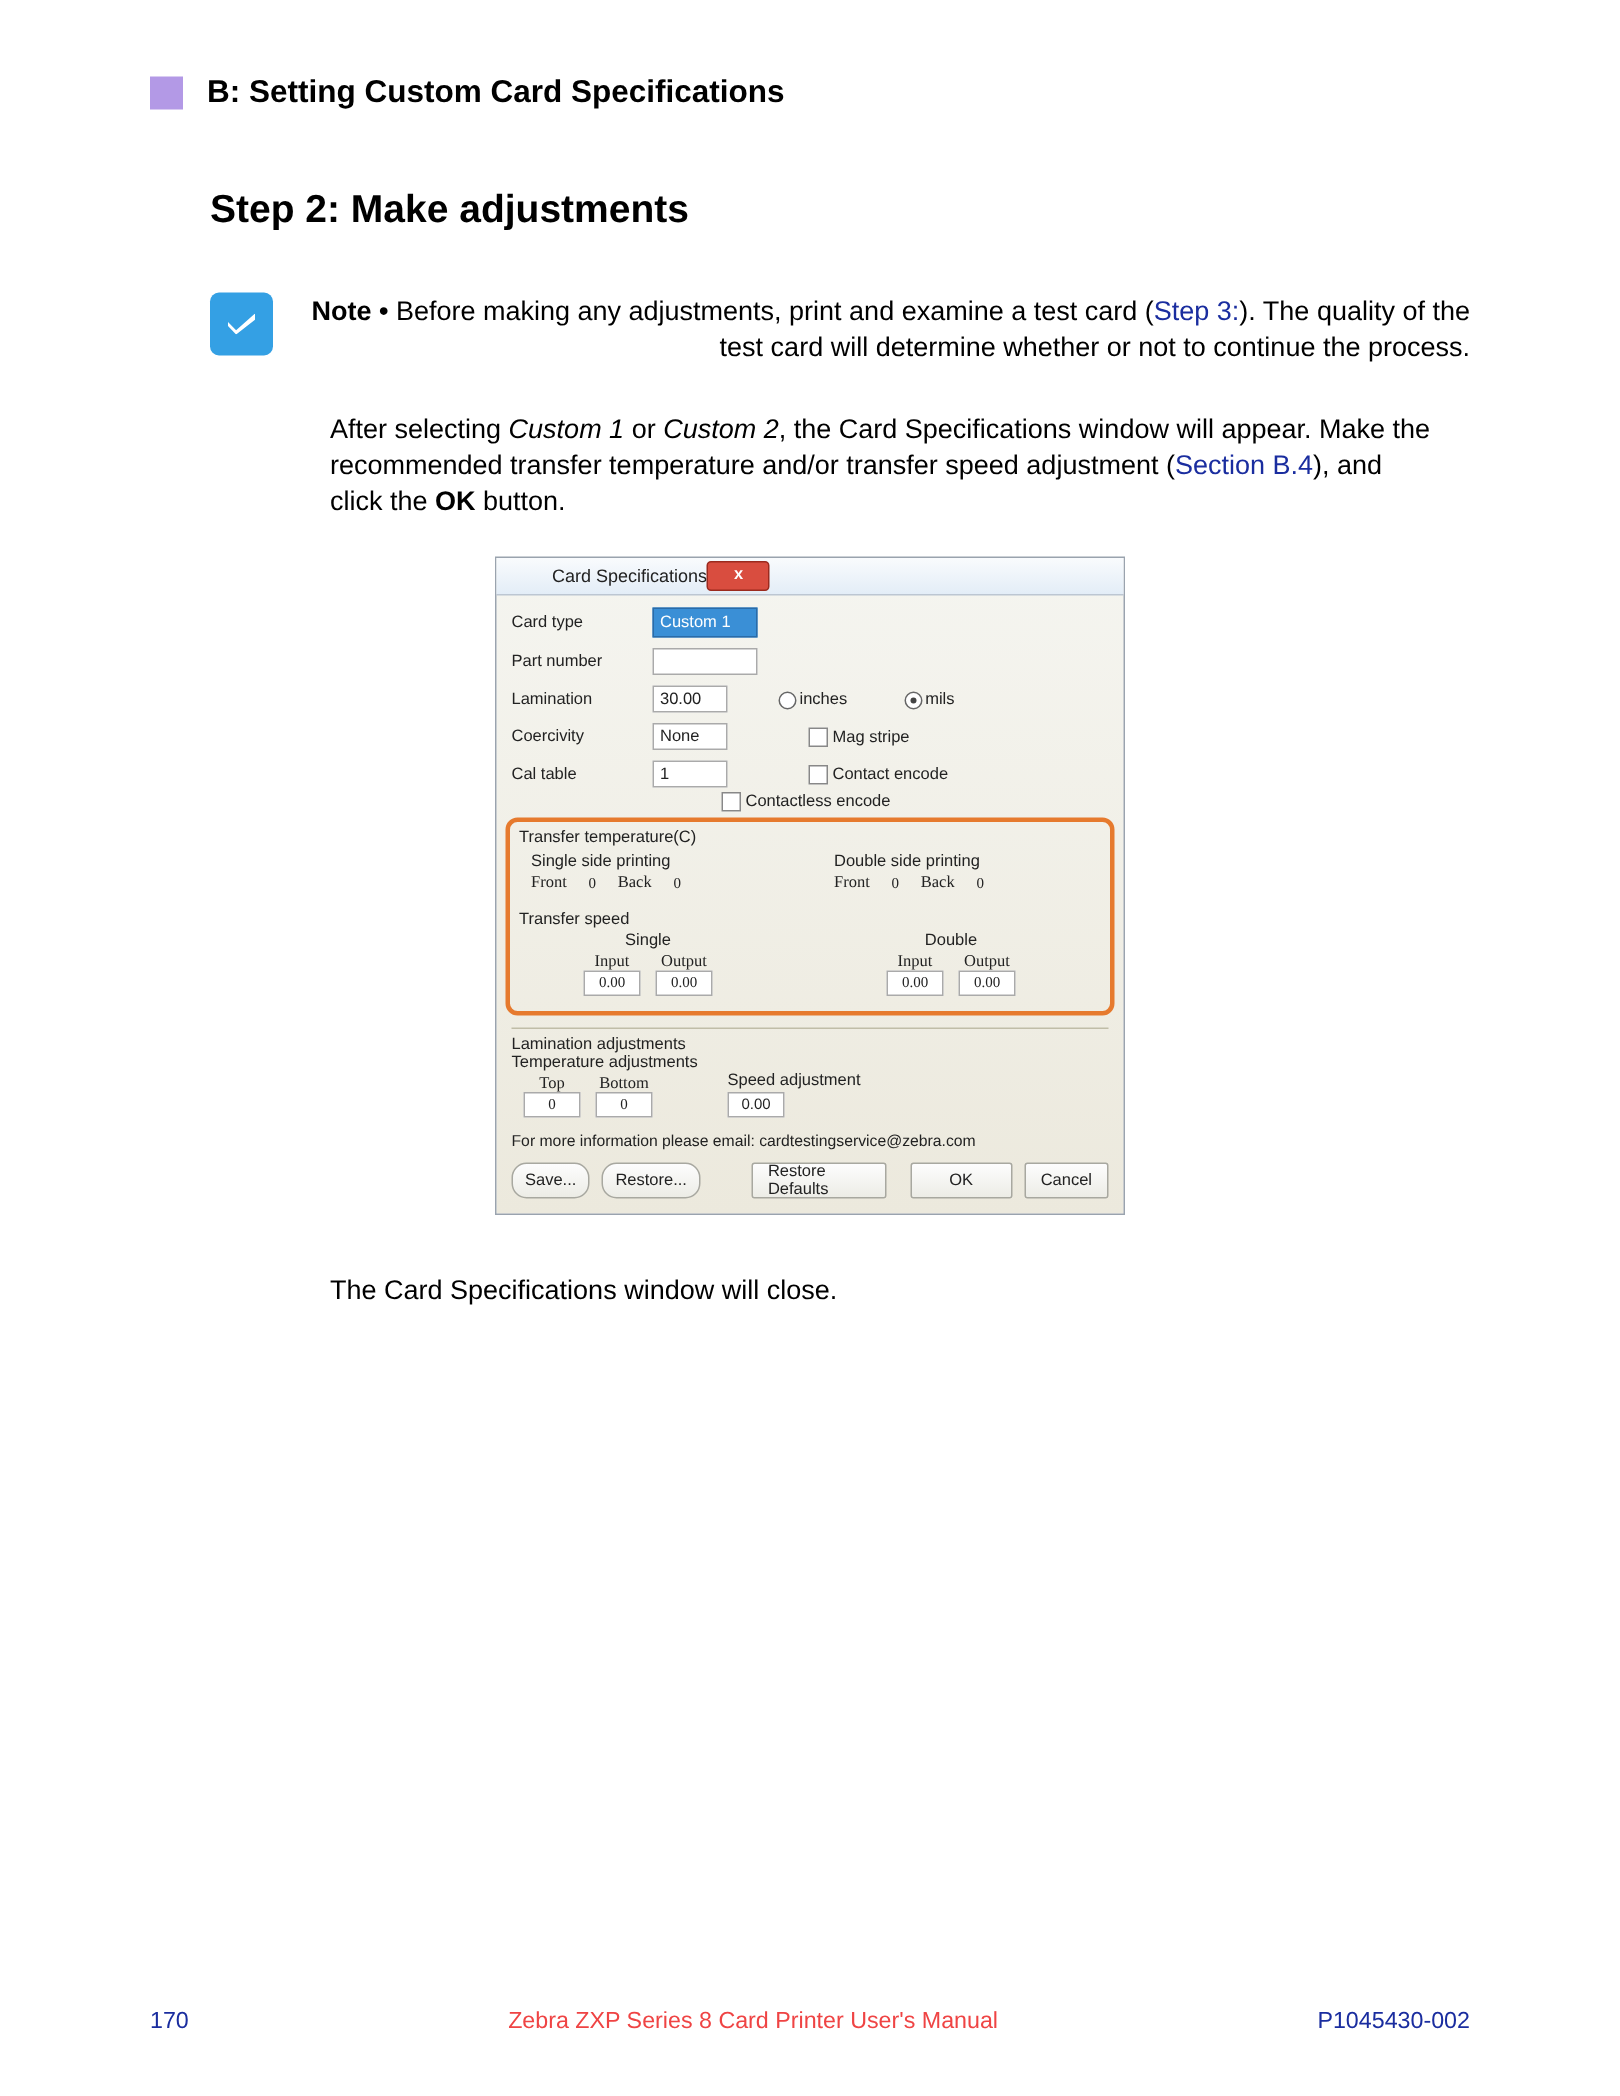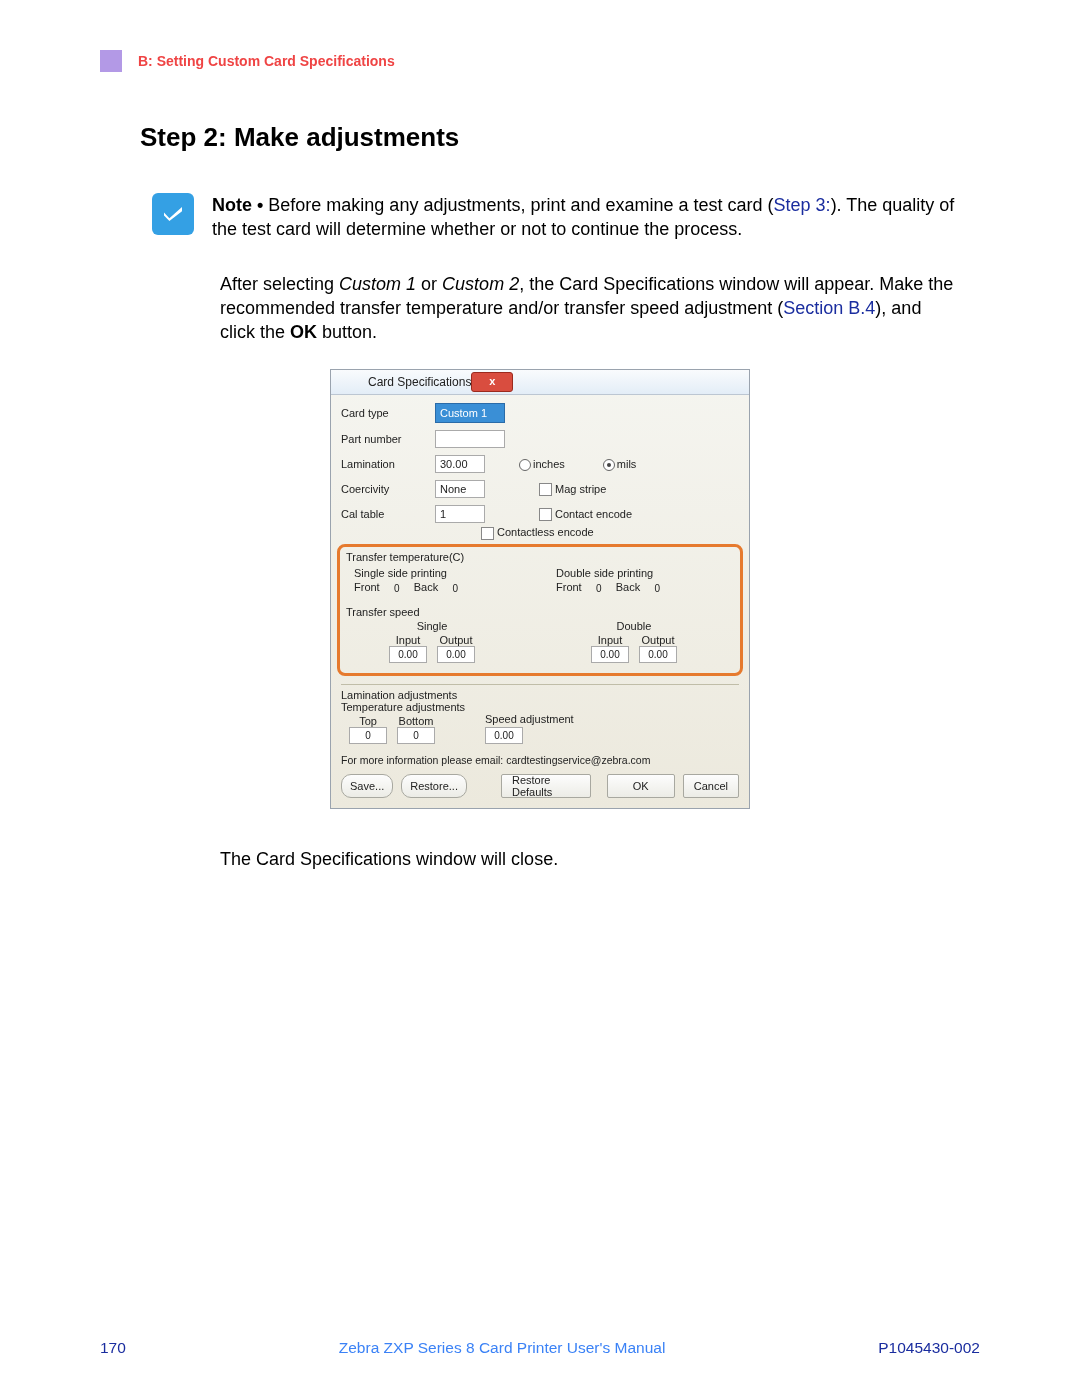--- a/index.html
+++ b/index.html
@@ -23,35 +23,36 @@
     align-items: center;
     gap: 16px;
     margin-bottom: 50px;
   }
   .purple-square {
     width: 22px;
     height: 22px;
     background: #b399e6;
   }
   .header-text {
-    color: #ef4444;
+    color: #000000;
     font-weight: bold;
-    font-size: 14px;
+    font-size: 21px;
   }
   .step-title {
     font-size: 26px;
     font-weight: bold;
     margin: 20px 0 40px 40px;
   }
   .note-row {
     display: flex;
     align-items: flex-start;
-    margin-left: 52px;
+    margin-left: 40px;
     margin-bottom: 30px;
     gap: 18px;
+    text-align: right;
   }
   .note-icon {
     width: 42px;
     height: 42px;
     background: #34a0e4;
     border-radius: 6px;
     flex-shrink: 0;
     position: relative;
   }
   .note-icon::after {
@@ -194,20 +195,21 @@
   }
   .cols {
     display: flex;
     gap: 30px;
   }
   .col { flex: 1; }
   .small-row {
     display: flex;
     gap: 10px;
     margin-top: 2px;
+    font-family: Liberation Serif, serif;
   }
   .num {
     background: #fff;
     border: 1px solid #aaa;
     height: 15px;
     width: 36px;
     text-align: center;
     line-height: 15px;
     font-size: 10px;
   }
@@ -241,21 +243,21 @@
     bottom: 40px;
     left: 100px;
     right: 100px;
     display: flex;
     justify-content: space-between;
     font-size: 15.5px;
     color: #1a2d9f;
     align-items: flex-end;
   }
   .footer .pnum { color: #1a2d9f; }
-  .footer .mtitle { color: #3b82f6; }
+  .footer .mtitle { color: #ef4444; }
   .footer .docnum { color: #1a2d9f; }
 </style>
 </head>
 <body>
 
 <div class="page">
 
   <div class="top-bar">
     <div class="purple-square"></div>
     <div class="header-text">B: Setting Custom Card Specifications</div>

